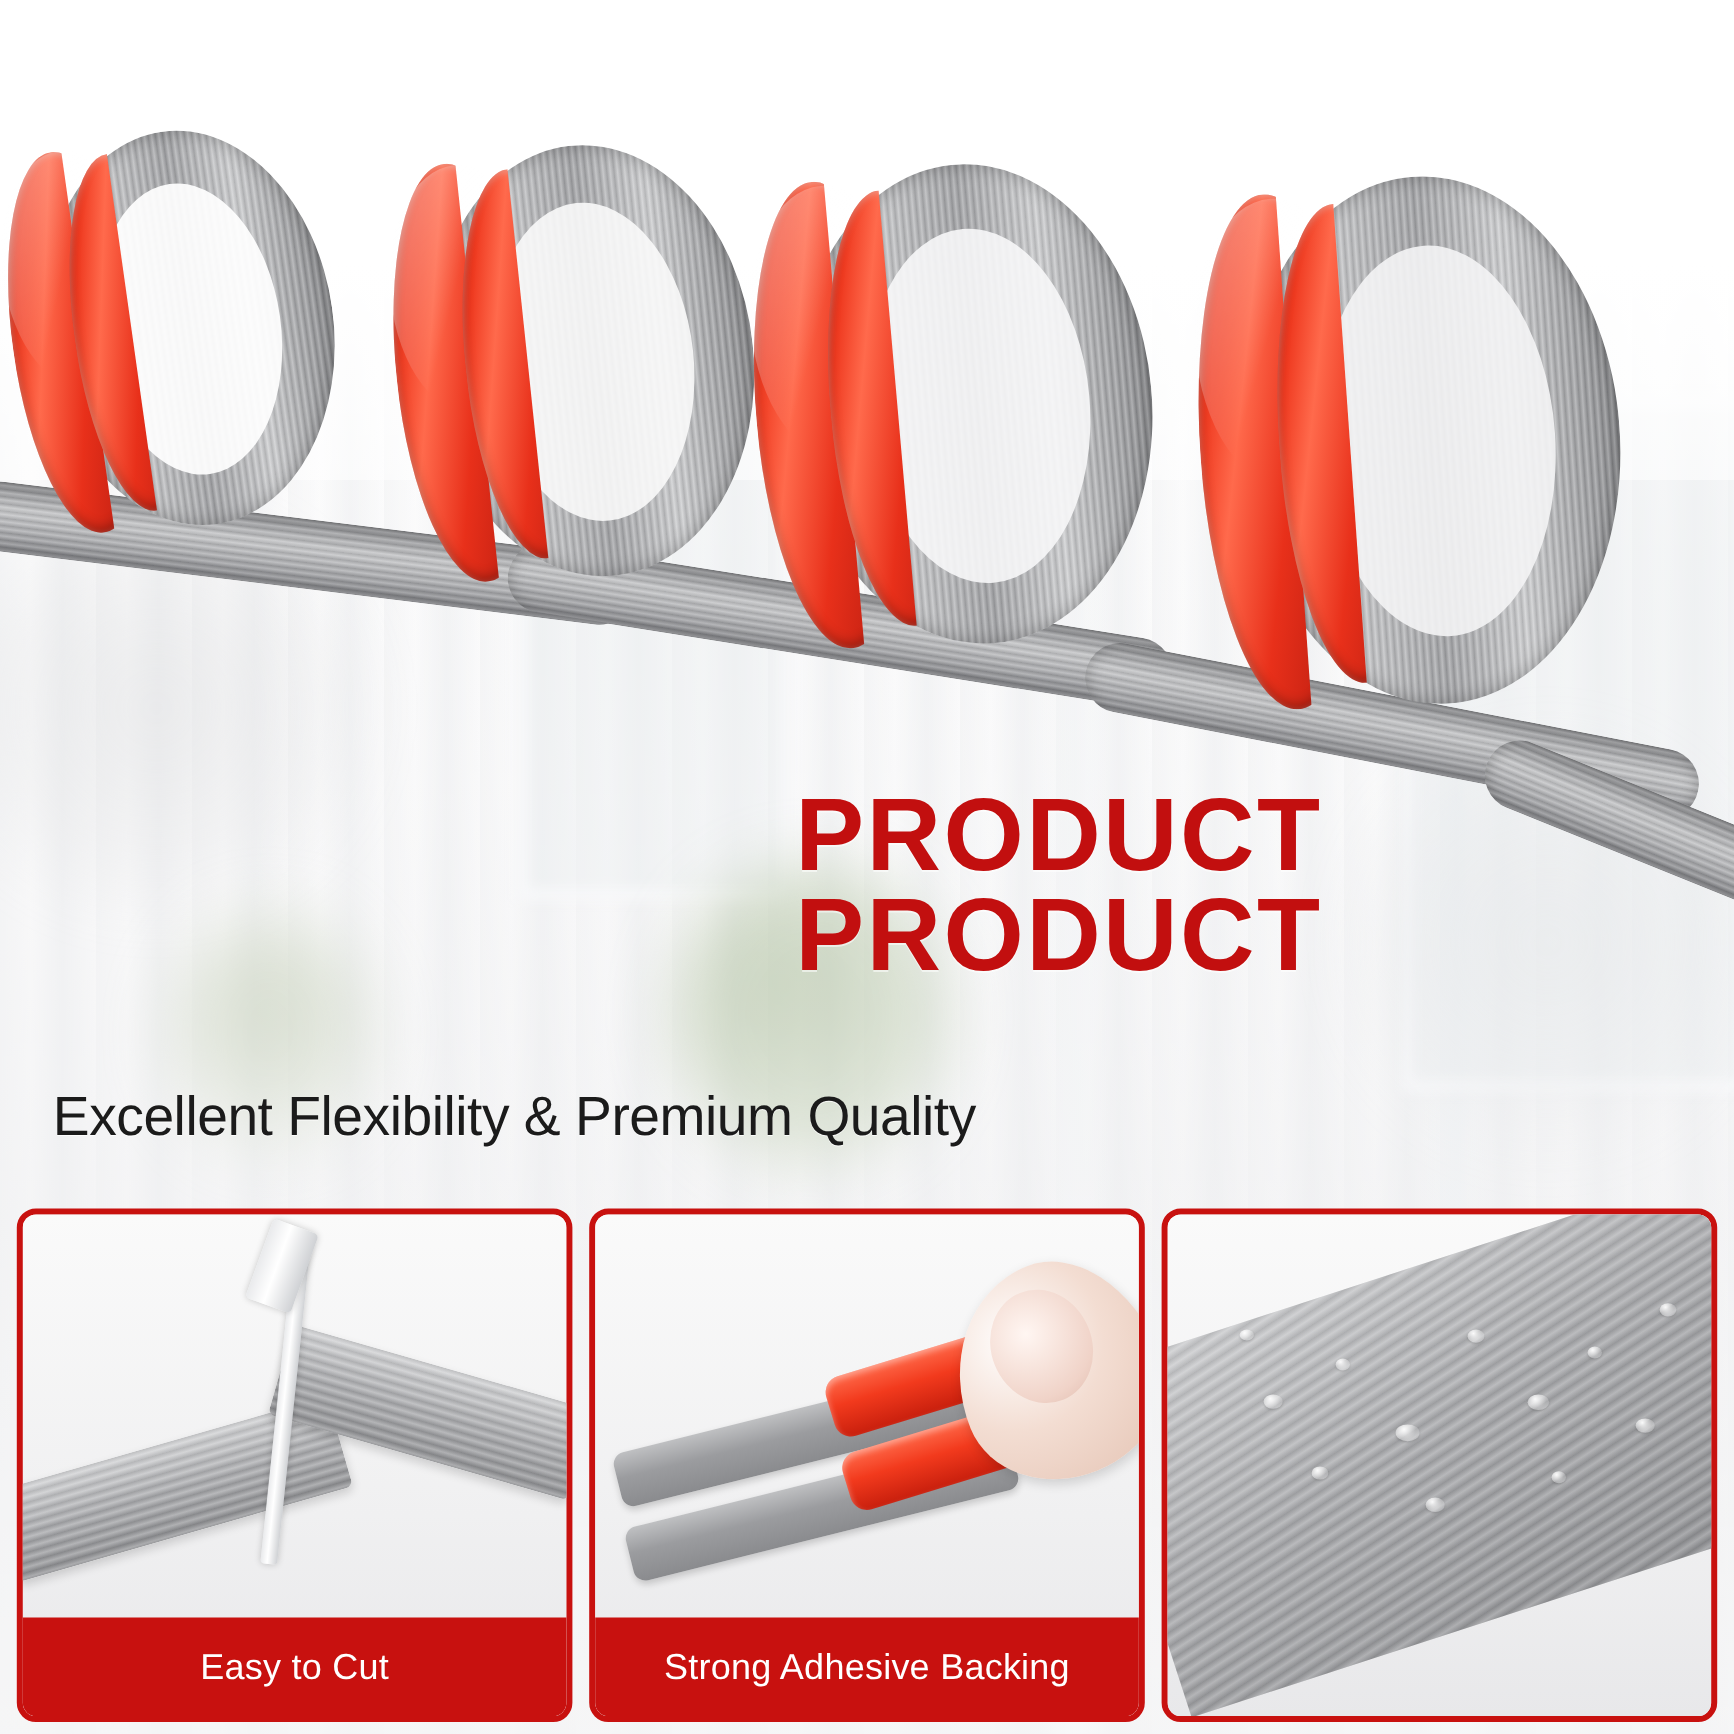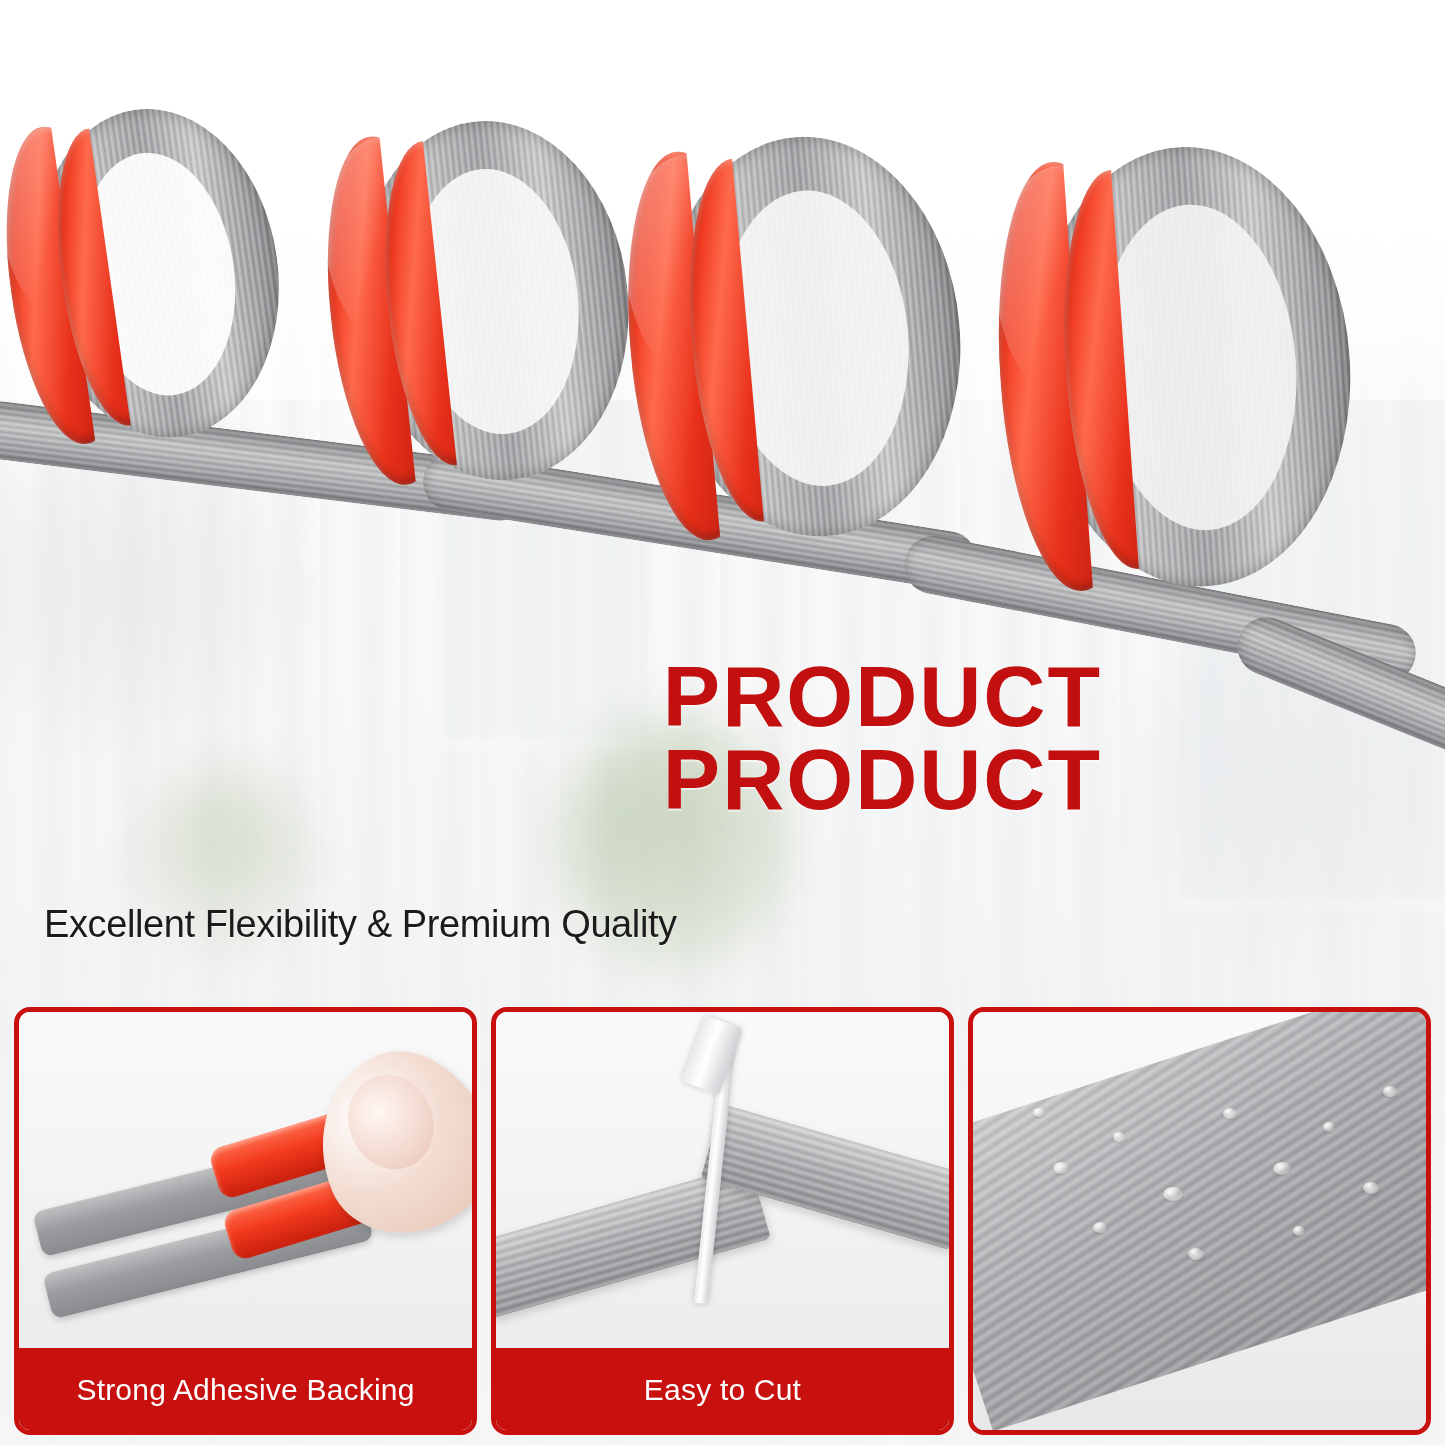--- a/index.html
+++ b/index.html
@@ -114,21 +114,21 @@
     font-weight: bold;
     font-size: 86px;
     line-height: 0.96;
     letter-spacing: 2px;
     text-shadow: 0 2px 0 rgba(255,255,255,0.55);
   }
   .subhead {
     position: absolute;
     left: 44px;
     top: 903px;
-    font-size: 38px;
+    font-size: 46px;
     color: #1b1b1b;
     letter-spacing: -0.4px;
     text-shadow: 0 1px 0 rgba(255,255,255,0.8);
   }
 
   
   .cards {
     position: absolute;
     left: 14px;
     top: 1007px;
@@ -276,38 +276,38 @@
   <div class="headline">
     <div class="line">PRODUCT</div>
     <div class="line">PRODUCT</div>
   </div>
   <div class="subhead">Excellent Flexibility &amp; Premium Quality</div>
 
   <div class="cards">
 
     <div class="card">
       <div class="card-photo">
+        <div class="c2-strip" style="left:-20px; top:190px; width:290px; height:78px; transform: rotate(-16deg); border-radius:6px;"></div>
+        <div class="c2-strip" style="left:210px; top:126px; width:260px; height:78px; transform: rotate(16deg); border-radius:6px;"></div>
+        <div class="c2-blade" style="left:212px; top:22px; width:14px; height:270px; transform: rotate(6deg); border-radius:3px;"></div>
+        <div class="c2-blade" style="left:196px; top:8px; width:40px; height:70px; transform: rotate(20deg); border-radius:4px;"></div>
+      </div>
+      <div class="card-label">Easy to Cut</div>
+    </div>
+
+    <div class="card">
+      <div class="card-photo">
         <div class="c1-strip" style="left:14px; top:160px; width:330px; height:46px; transform: rotate(-14deg);"></div>
         <div class="c1-strip" style="left:24px; top:222px; width:330px; height:46px; transform: rotate(-14deg);"></div>
         <div class="c1-red" style="left:192px; top:110px; width:190px; height:52px; transform: rotate(-17deg);"></div>
         <div class="c1-red" style="left:206px; top:176px; width:170px; height:50px; transform: rotate(-17deg);"></div>
         <div class="c1-thumb" style="left:300px; top:40px; width:170px; height:180px; transform: rotate(-22deg);"></div>
         <div class="c1-nail" style="left:330px; top:62px; width:84px; height:96px; transform: rotate(-22deg);"></div>
       </div>
       <div class="card-label">Strong Adhesive Backing</div>
-    </div>
-
-    <div class="card">
-      <div class="card-photo">
-        <div class="c2-strip" style="left:-20px; top:190px; width:290px; height:78px; transform: rotate(-16deg); border-radius:6px;"></div>
-        <div class="c2-strip" style="left:210px; top:126px; width:260px; height:78px; transform: rotate(16deg); border-radius:6px;"></div>
-        <div class="c2-blade" style="left:212px; top:22px; width:14px; height:270px; transform: rotate(6deg); border-radius:3px;"></div>
-        <div class="c2-blade" style="left:196px; top:8px; width:40px; height:70px; transform: rotate(20deg); border-radius:4px;"></div>
-      </div>
-      <div class="card-label">Easy to Cut</div>
     </div>
 
     <div class="card">
       <div class="card-photo">
         <div class="c3-surface" style="left:-40px; top:40px; width:560px; height:300px; transform: rotate(-18deg);"></div>
         <div class="drop" style="left:80px;  top:150px; width:16px; height:12px;"></div>
         <div class="drop" style="left:140px; top:120px; width:12px; height:10px;"></div>
         <div class="drop" style="left:190px; top:175px; width:20px; height:14px;"></div>
         <div class="drop" style="left:250px; top:96px;  width:14px; height:11px;"></div>
         <div class="drop" style="left:300px; top:150px; width:18px; height:13px;"></div>

